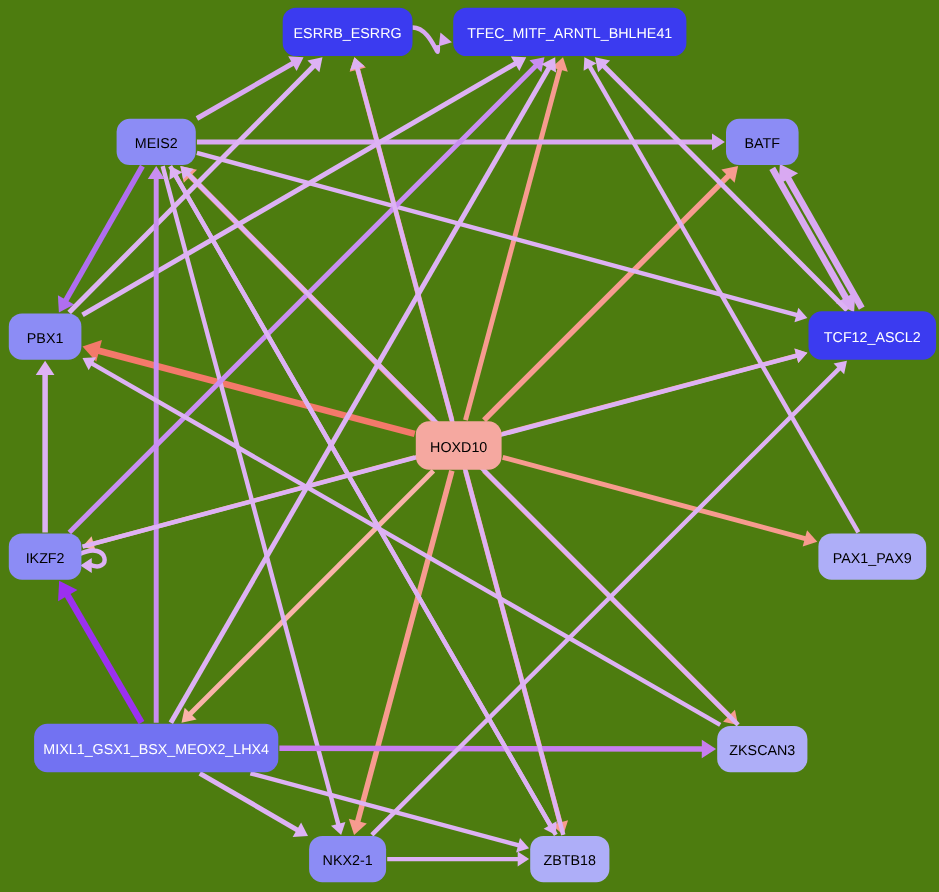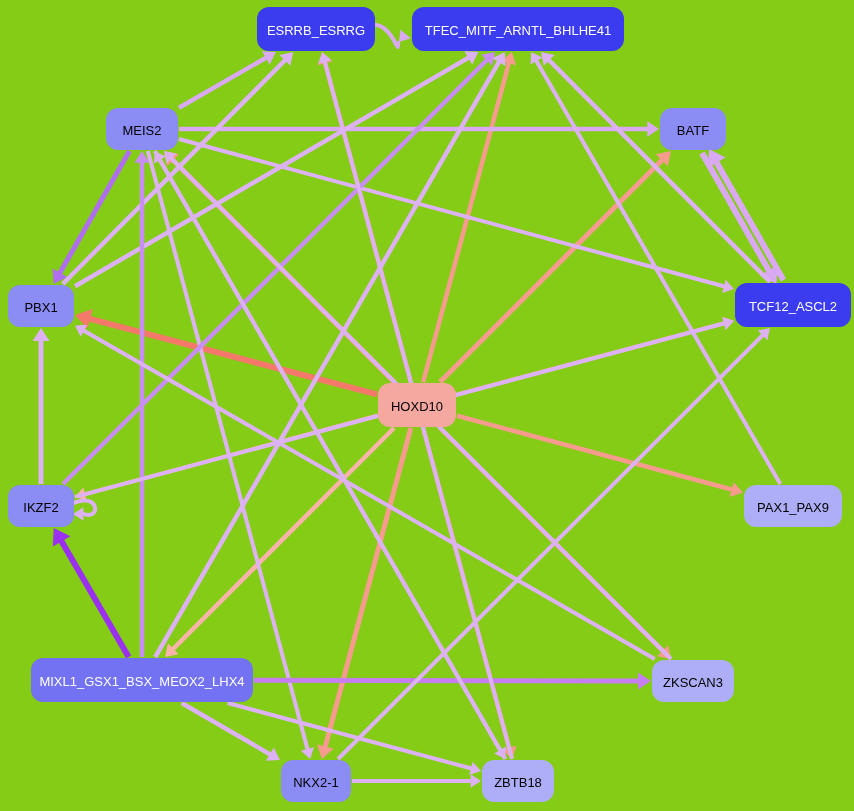--- a/index.html
+++ b/index.html
@@ -4,21 +4,21 @@
 <style>
   html, body {
     margin: 0;
     padding: 0;
     background: #ffffff;
   }
   #canvas-wrap {
     position: relative;
     width: 854px;
     height: 811px;
-    background: #84cc16;
+    background: #4d7c0f;
     overflow: hidden;
     font-family: "Liberation Sans", sans-serif;
     text-decoration: underline;
   }
   svg#graph {
     display: block;
     width: 854px;
     height: 811px;
   }
   .node-rect {

